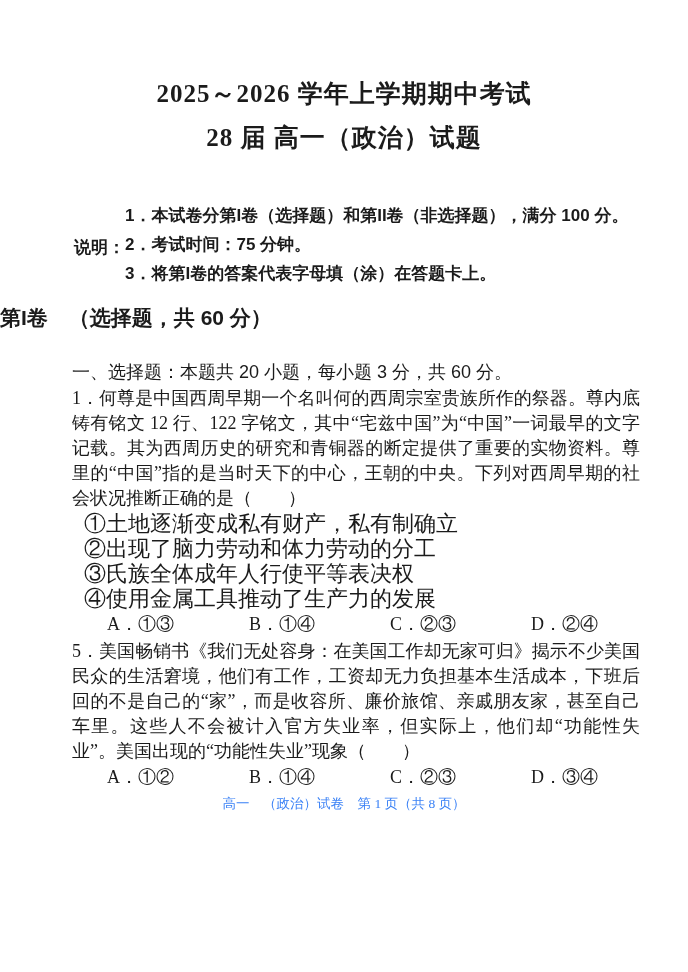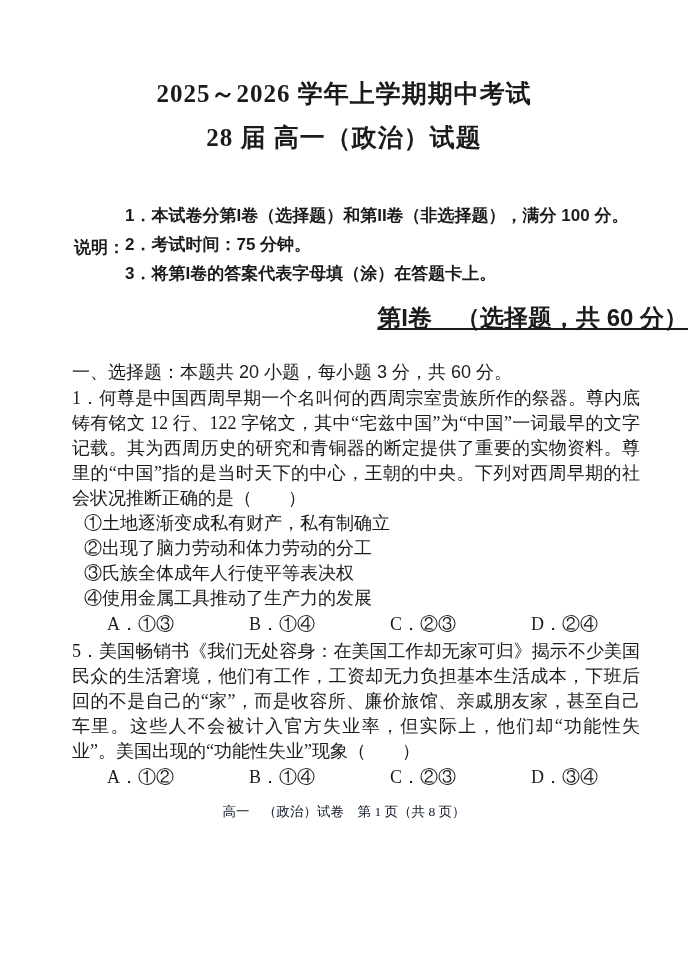--- a/index.html
+++ b/index.html
@@ -37,59 +37,58 @@
     position: absolute;
     left: 74px; top: 0;
     line-height: 29px;
     white-space: nowrap;
     margin-top: 32px;
   }
   .notice-item { line-height: 29px; }
 
   .section-heading {
     margin-top: 18px;
-    text-align: right;
+    text-align: left;
     font-weight: 700;
-    font-size: 24px;
+    font-size: 21px;
     line-height: 24px;
     font-family: "Liberation Sans", "DejaVu Sans", sans-serif;
-    text-decoration: underline;
   }
 
   .part-heading {
     margin: 30px 48px 0 72px;
     font-weight: 400;
     font-size: 18px;
     line-height: 24px;
     font-family: "Liberation Sans", "DejaVu Sans", sans-serif;
   }
 
   .question-stem {
     margin: 2px 48px 0 72px;
     font-size: 18px;
     line-height: 25px;
     text-align: justify;
     text-align-last: left;
   }
   .statements { margin-left: 84px; margin-right: 48px; }
-  .statement { font-size: 18px; line-height: 25px; }
+  .statement { font-size: 22px; line-height: 25px; }
   .options-row {
     margin-left: 107px;
     display: flex;
     column-gap: 75px;
     font-size: 18px;
     line-height: 26px;
     white-space: nowrap;
   }
   .page-footer {
-    margin-top: 14px;
+    margin-top: 6px;
     text-align: center;
     font-size: 13.5px;
     line-height: 16px;
-    color: #0f172a;
+    color: #3b82f6;
   }
 </style>
 </head>
 <body>
 
 <div>
 
   <h1 class="title title-1">2025～2026 学年上学期期中考试</h1>
   <h1 class="title title-2">28 届 高一（政治）试题</h1>
 

